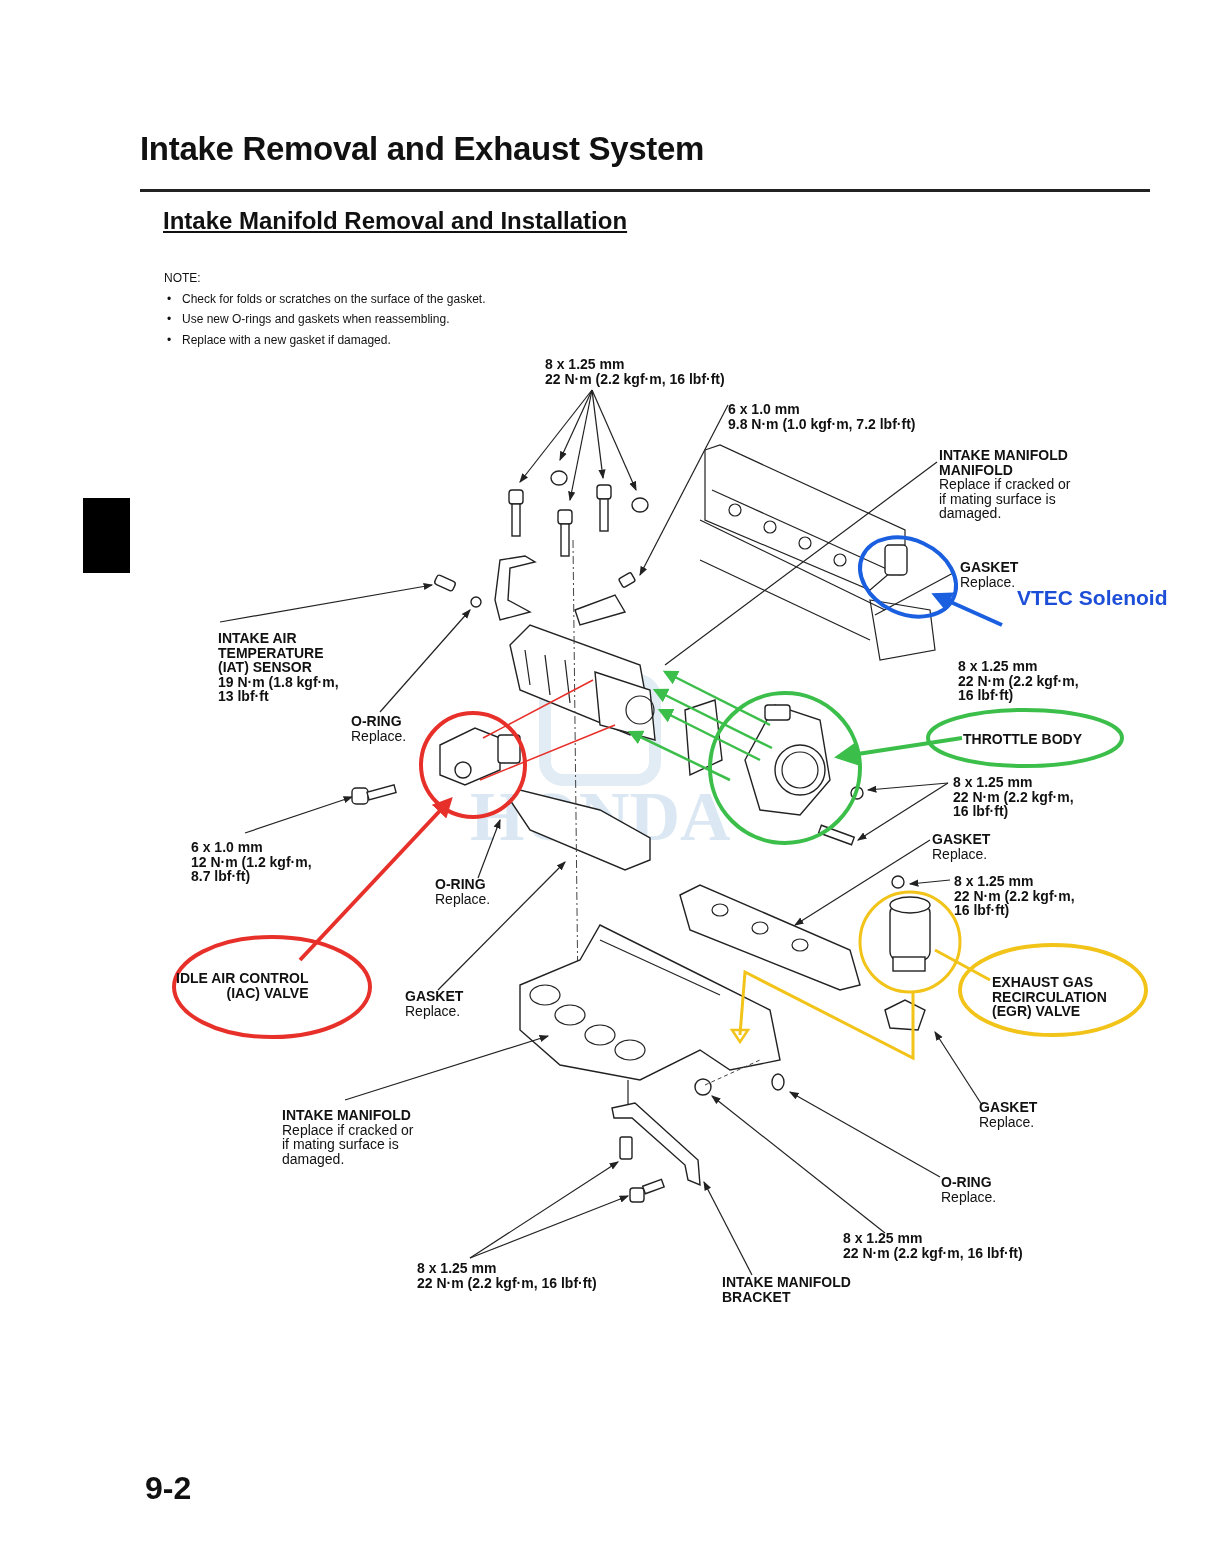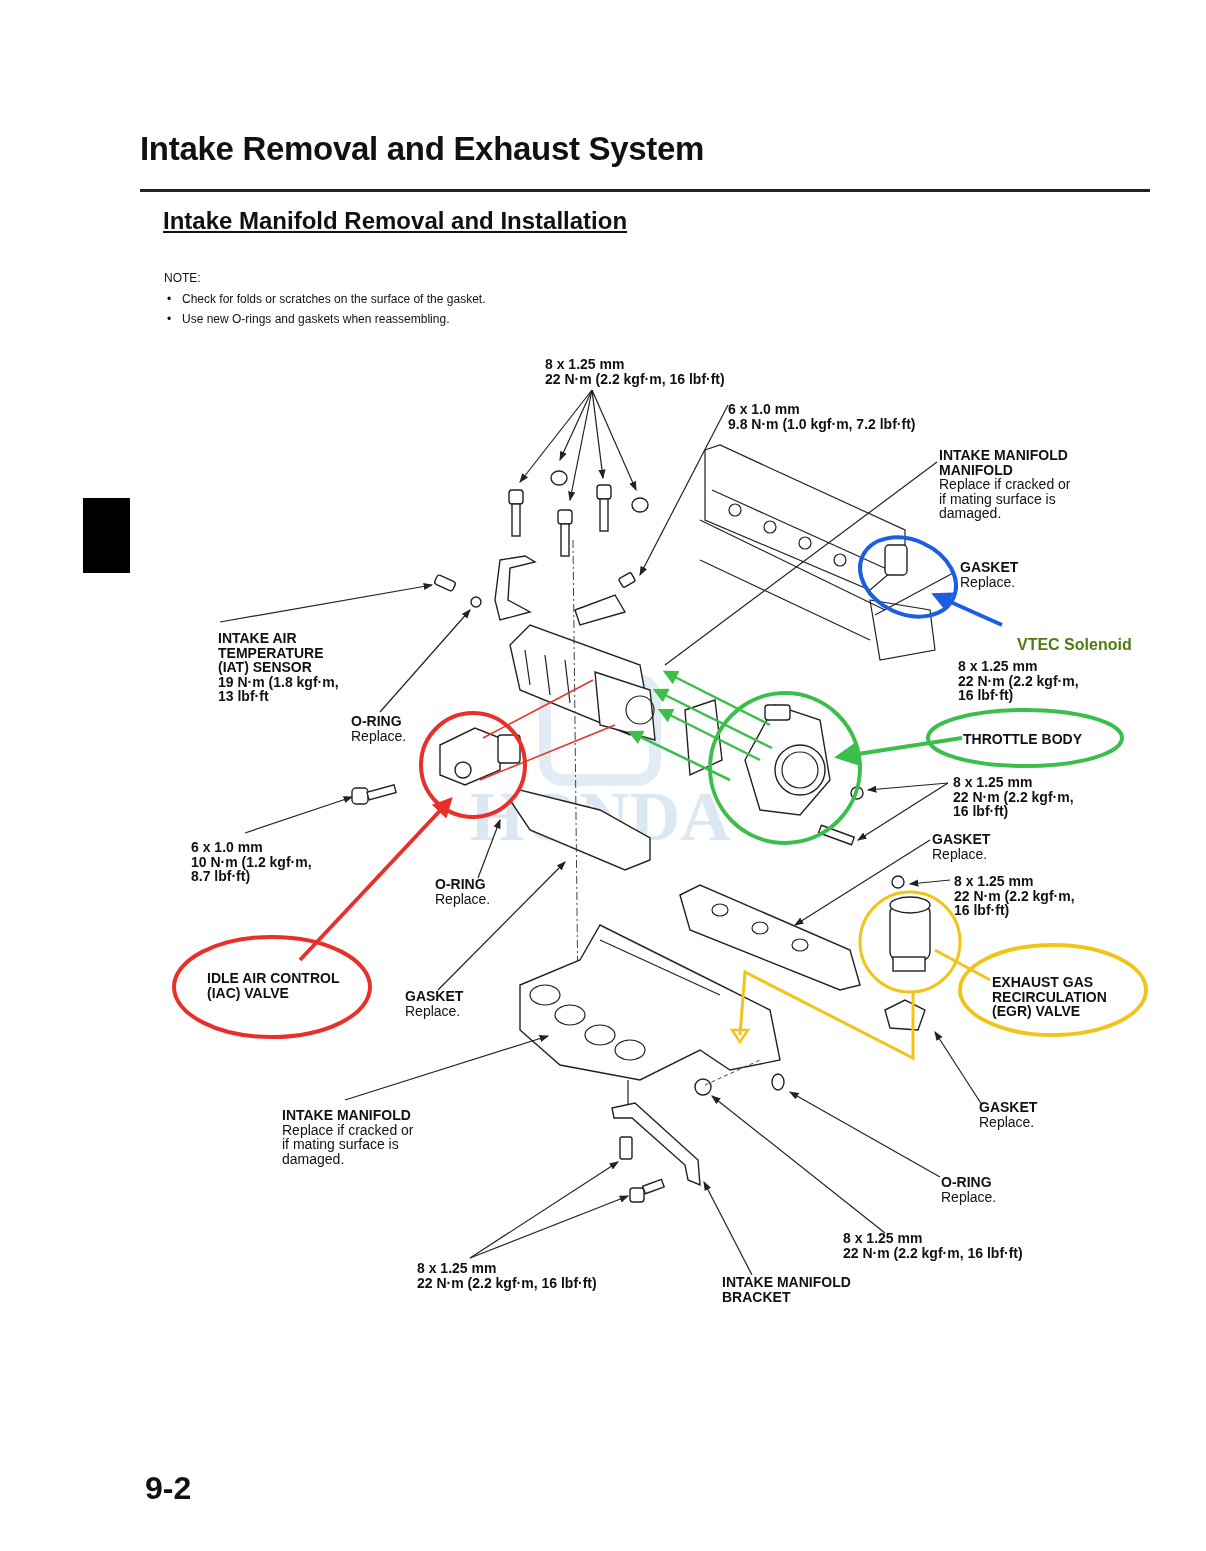--- a/index.html
+++ b/index.html
@@ -11,39 +11,40 @@
   .h2 { left:163px; top:207px; font-size:24px; font-weight:bold; white-space:nowrap;text-decoration:underline; }
   .note { left:164px; top:268px; font-size:12px; line-height:20.5px; }
   .note ul { margin:0; padding:0; list-style:none; }
   .note li { position:relative; padding-left:18px; white-space:nowrap; }
   .note li:before { content:"•"; position:absolute; left:3px; top:0; }
   .tab { left:83px; top:498px; width:47px; height:75px; background:#000; }
   .pagenum { left:145px; top:1470px; font-size:32px; font-weight:bold; }
   .lbl { position:absolute; font-size:14px; line-height:14.5px; white-space:nowrap; }
   .lbl .b { font-weight:bold; display:block; }
   .lbl .n { display:block; }
-  .vtec { position:absolute; left:1017px; top:636px; font-size:16px; font-weight:bold; color:#4d7c0f; white-space:nowrap; }
+  .vtec { position:absolute; left:1017px; top:586px; font-size:21px; font-weight:bold; color:#1d4ed8; white-space:nowrap; }
   svg#diagram { position:absolute; left:0; top:0; }
   .ln { stroke:#222; stroke-width:1.2; fill:none; }
   .pt { stroke:#222; stroke-width:1.4; fill:#fff; }
 </style>
 </head>
 <body>
 
 <div class="abs tab"></div>
 
 <div class="abs h1">Intake Removal and Exhaust System</div>
 <div class="abs rule"></div>
 <div class="abs h2">Intake Manifold Removal and Installation</div>
 
 <div class="abs note">
   <div>NOTE:</div>
   <ul>
     <li>Check for folds or scratches on the surface of the gasket.</li>
     <li>Use new O-rings and gaskets when reassembling.</li>
+    <li>Replace with a new gasket if damaged.</li>
   </ul>
 </div>
 
 <svg id="diagram" width="1206" height="1551">
   <defs>
     <marker id="ah" markerWidth="8" markerHeight="8" refX="7" refY="4" orient="auto">
       <path d="M0,1 L8,4 L0,7 Z" fill="#222"></path>
     </marker>
     <marker id="ahg" markerWidth="6" markerHeight="6" refX="5" refY="3" orient="auto">
       <path d="M0,0 L6,3 L0,6 Z" fill="#3cbf4a"></path>
@@ -257,33 +258,33 @@
   <span class="b">8 x 1.25 mm</span>
   <span class="b">22 N·m (2.2 kgf·m,</span>
   <span class="b">16 lbf·ft)</span>
 </div>
 <div class="lbl" style="left:932px;top:832px;">
   <span class="b">GASKET</span>
   <span class="n">Replace.</span>
 </div>
 <div class="lbl" style="left:191px;top:840px;">
   <span class="b">6 x 1.0 mm</span>
-  <span class="b">10 N·m (1.2 kgf·m,</span>
+  <span class="b">12 N·m (1.2 kgf·m,</span>
   <span class="b">8.7 lbf·ft)</span>
 </div>
 <div class="lbl" style="left:435px;top:877px;">
   <span class="b">O-RING</span>
   <span class="n">Replace.</span>
 </div>
 <div class="lbl" style="left:954px;top:874px;">
   <span class="b">8 x 1.25 mm</span>
   <span class="b">22 N·m (2.2 kgf·m,</span>
   <span class="b">16 lbf·ft)</span>
 </div>
-<div class="lbl" style="left:207px;top:971px;">
+<div class="lbl" style="left:176px;top:971px;text-align:right;">
   <span class="b">IDLE AIR CONTROL</span>
   <span class="b">(IAC) VALVE</span>
 </div>
 <div class="lbl" style="left:405px;top:989px;">
   <span class="b">GASKET</span>
   <span class="n">Replace.</span>
 </div>
 <div class="lbl" style="left:992px;top:975px;">
   <span class="b">EXHAUST GAS</span>
   <span class="b">RECIRCULATION</span>

